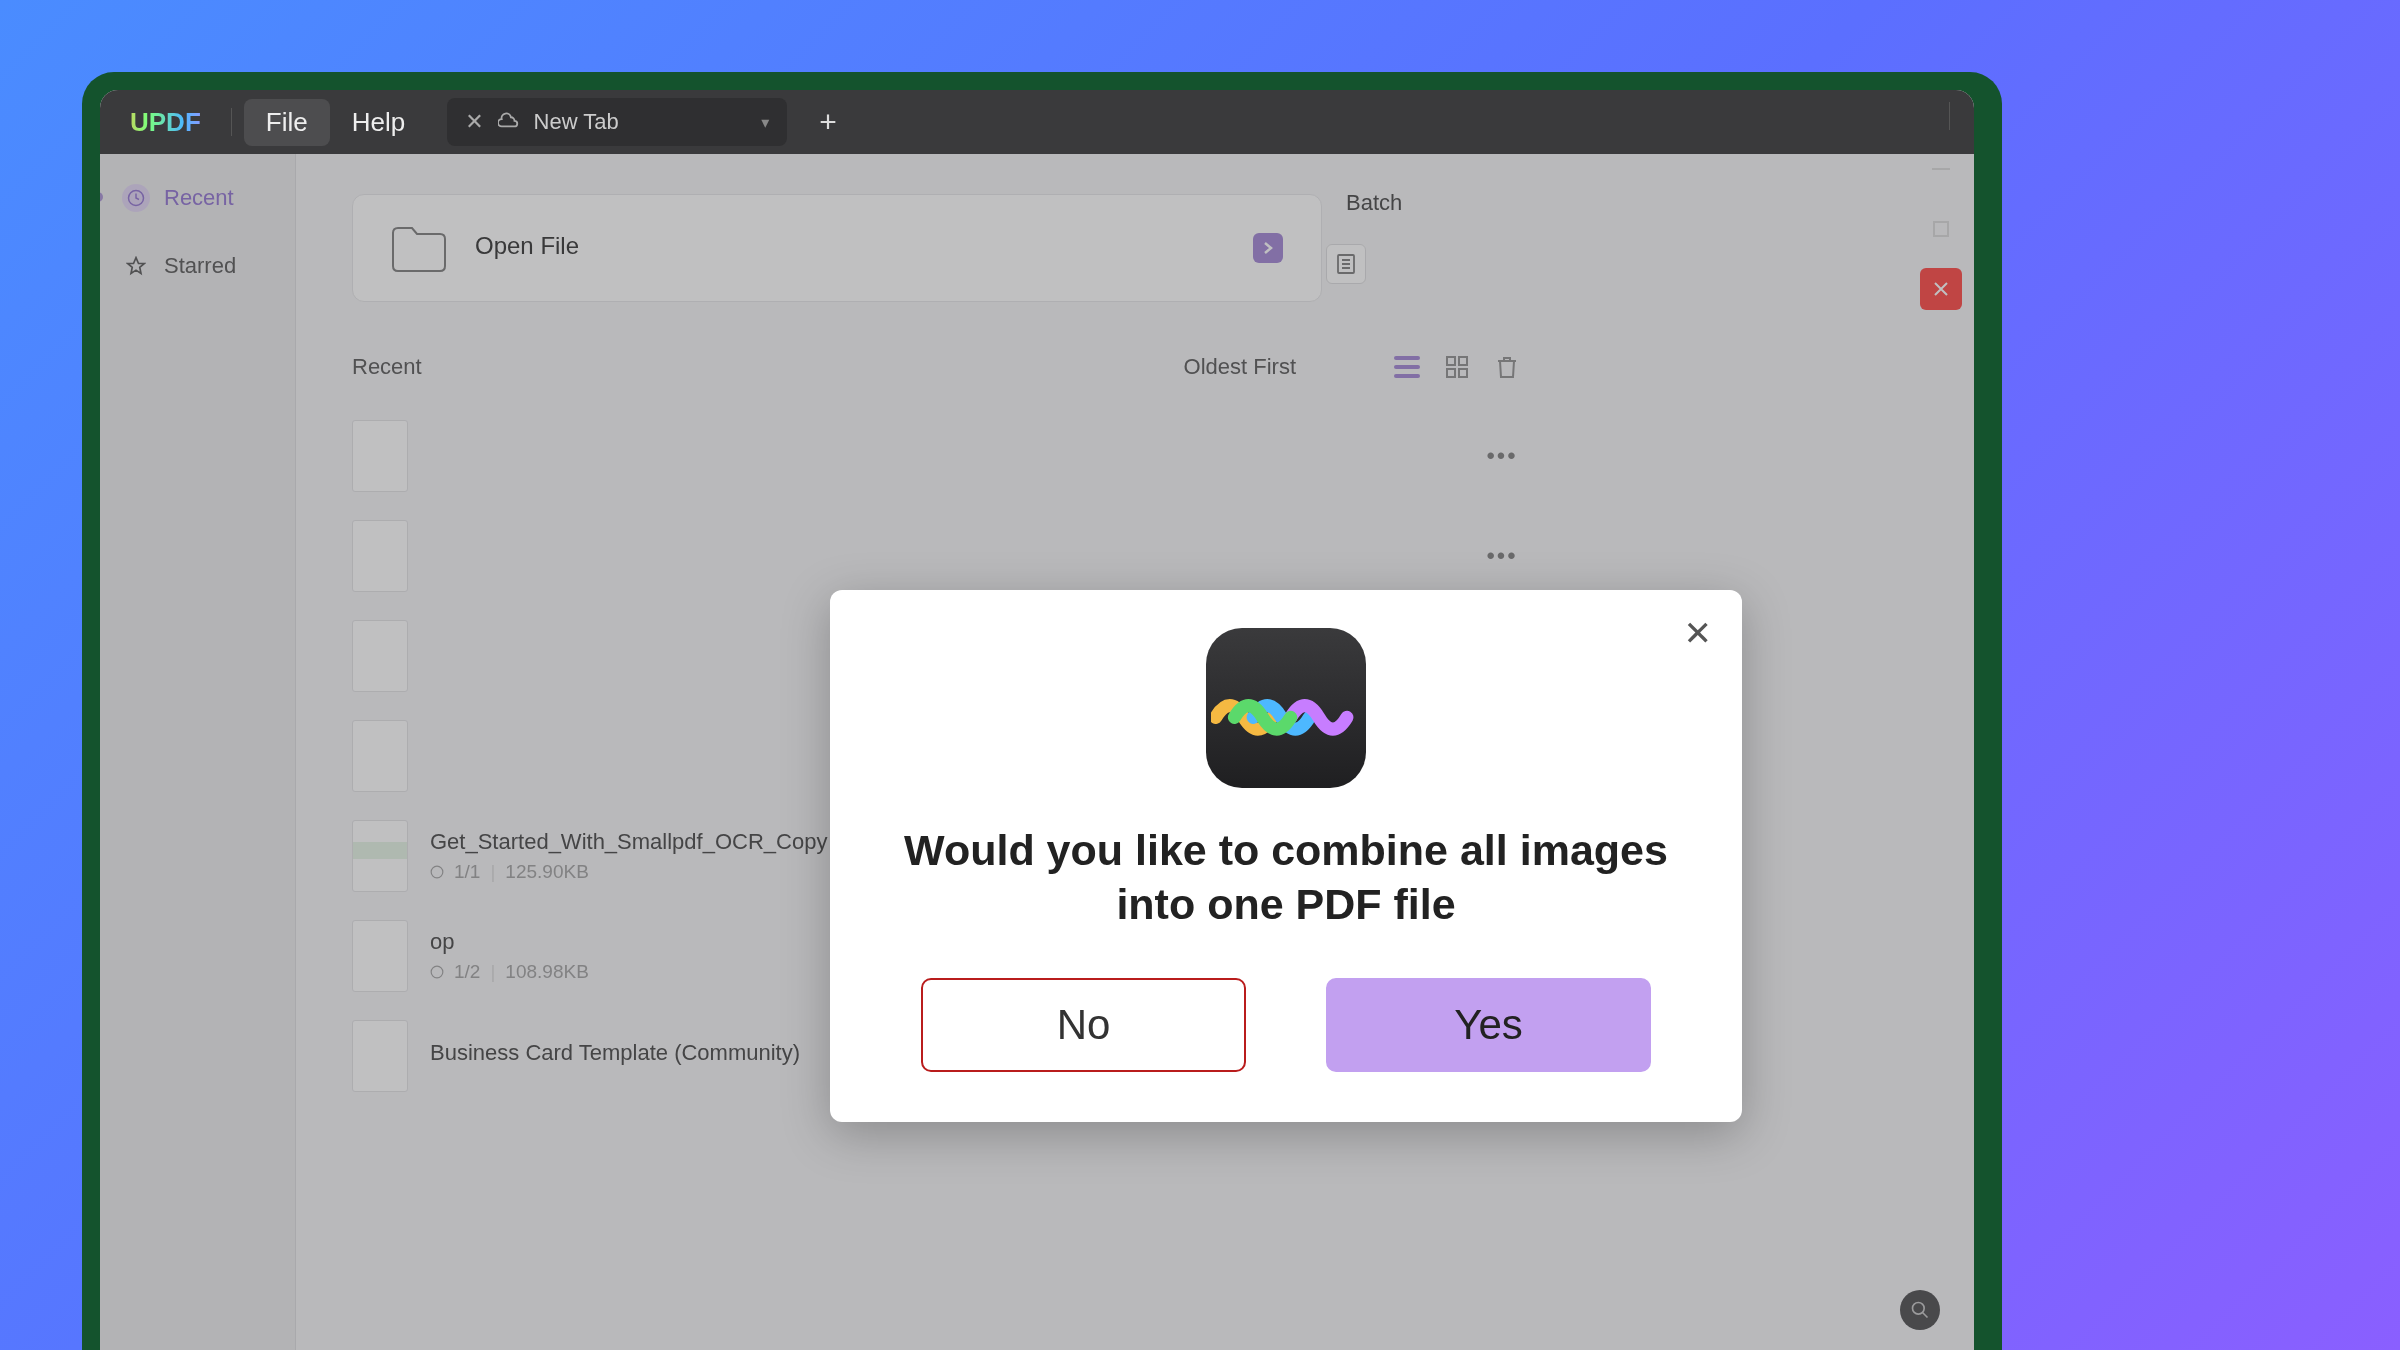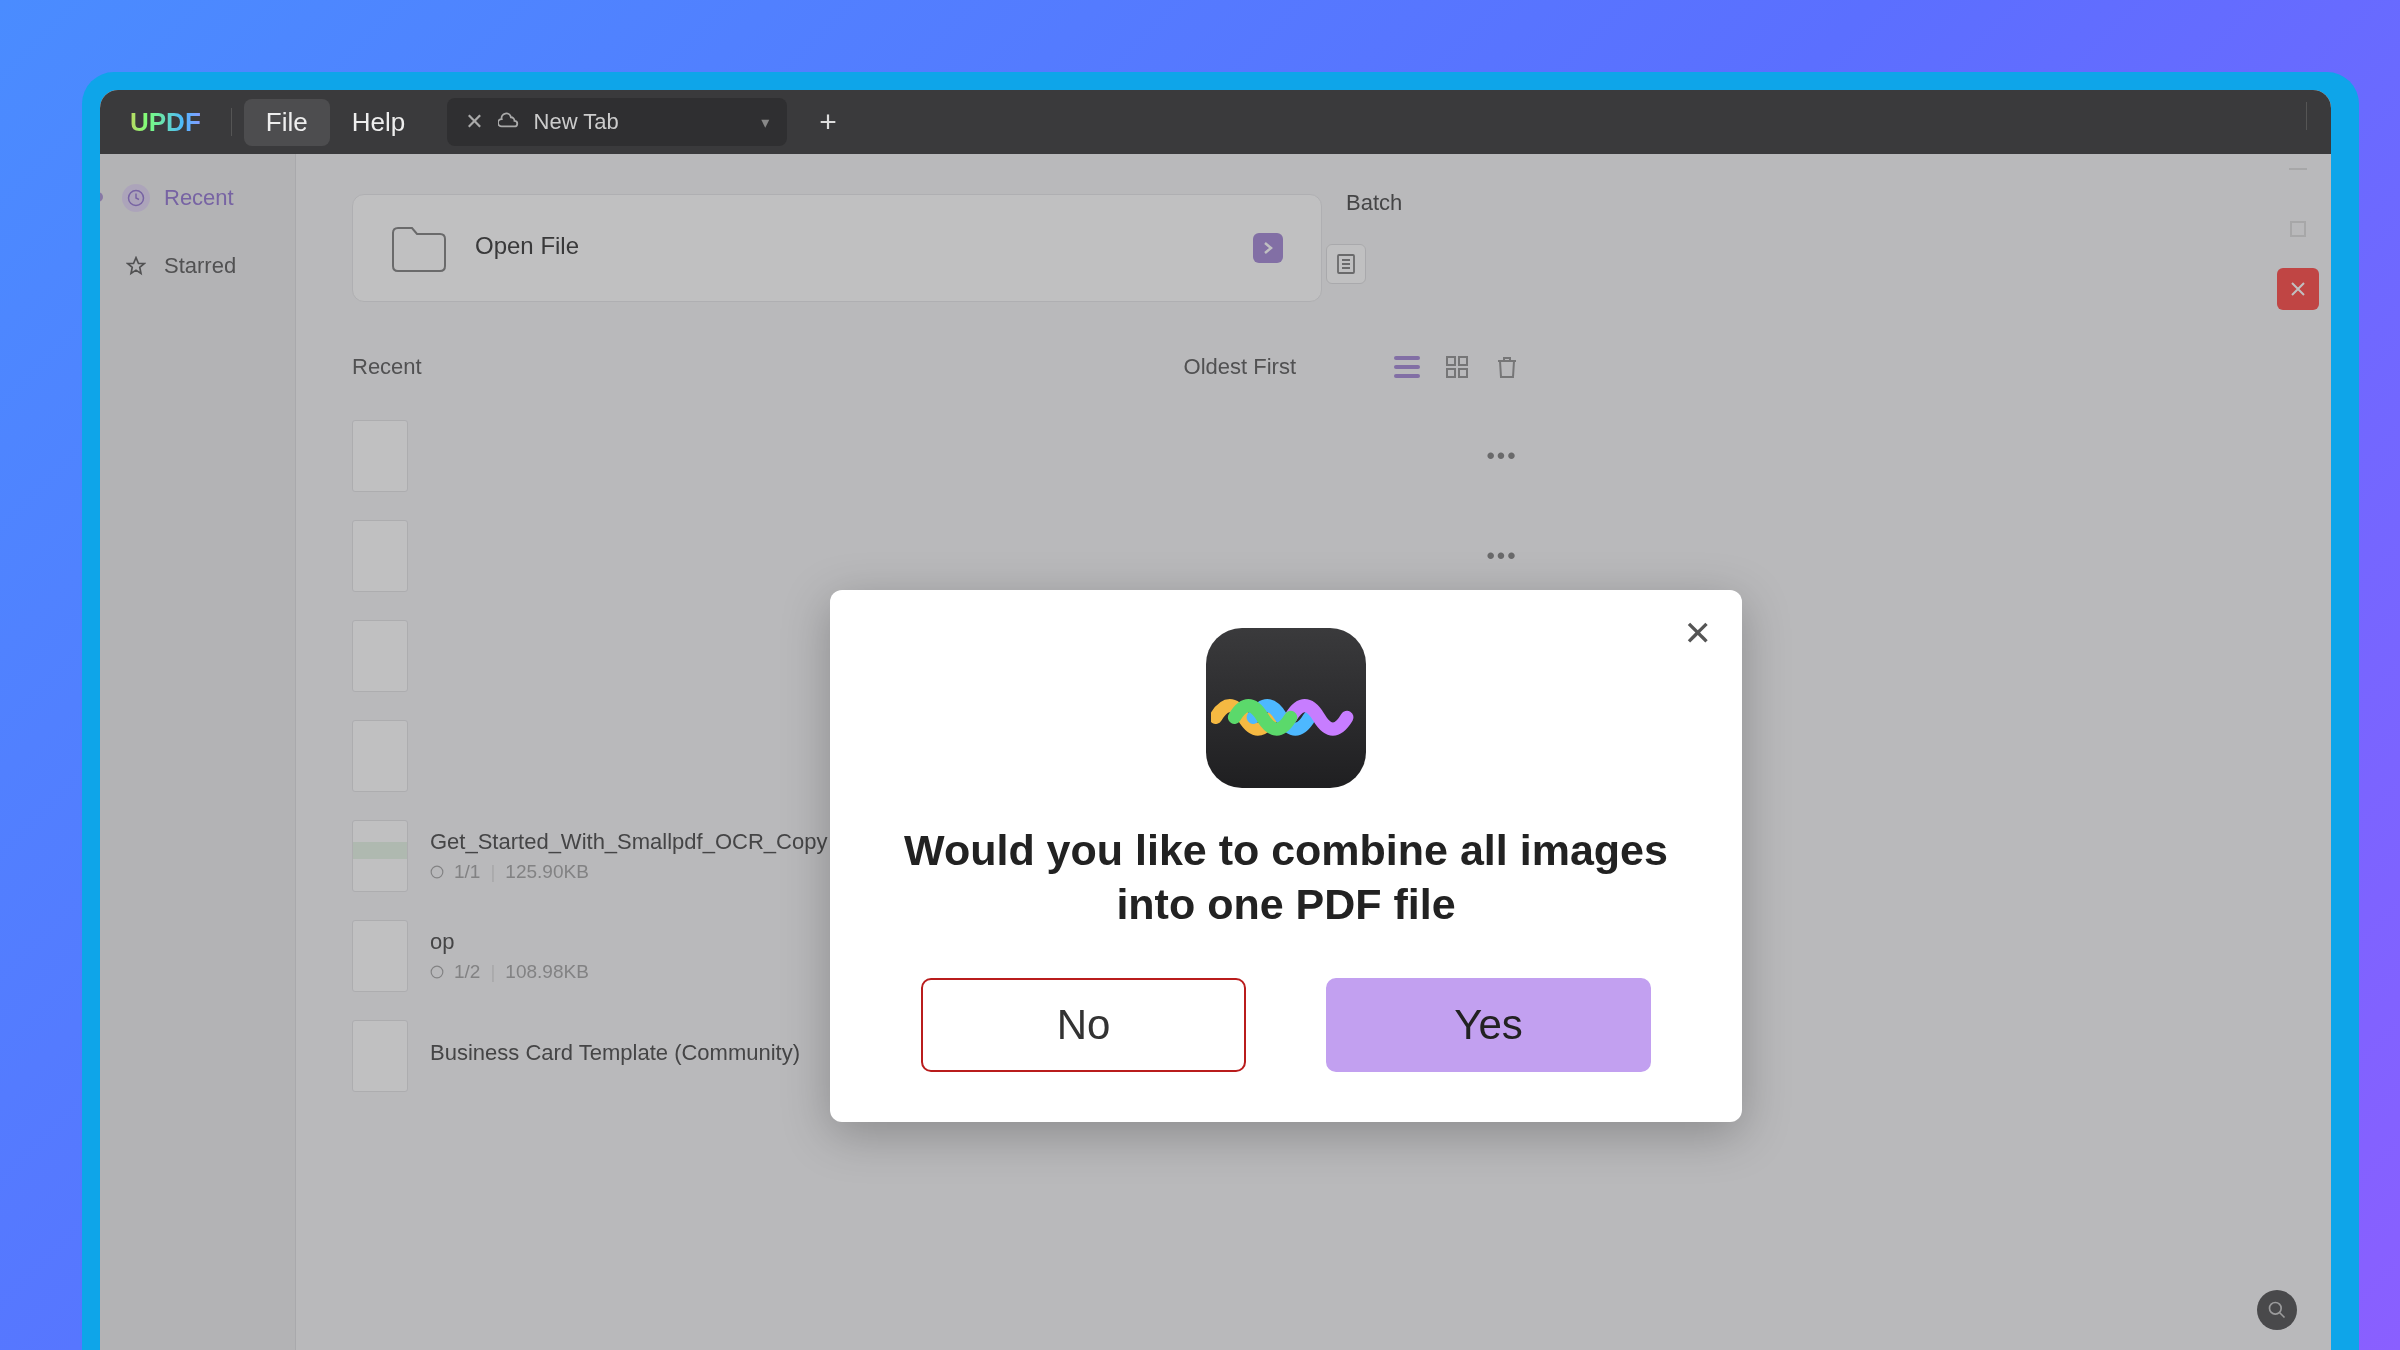--- a/index.html
+++ b/index.html
@@ -6,23 +6,23 @@
 body {
   width: 2400px;
   height: 1350px;
   background: linear-gradient(135deg, #4a8cff 0%, #5b6fff 50%, #8a5fff 100%);
   overflow: hidden;
 }
 .window-wrapper {
   position: absolute;
   top: 72px;
   left: 82px;
-  width: 2277px;
+  width: 1920px;
   height: 1278px;
-  background: #0ea5e9;
+  background: #14532d;
   border-radius: 32px 32px 0 0;
   padding: 18px 28px 0 18px;
 }
 .window {
   width: 100%;
   height: 100%;
   background: #f5f5f7;
   border-radius: 18px 18px 0 0;
   overflow: hidden;
   position: relative;

